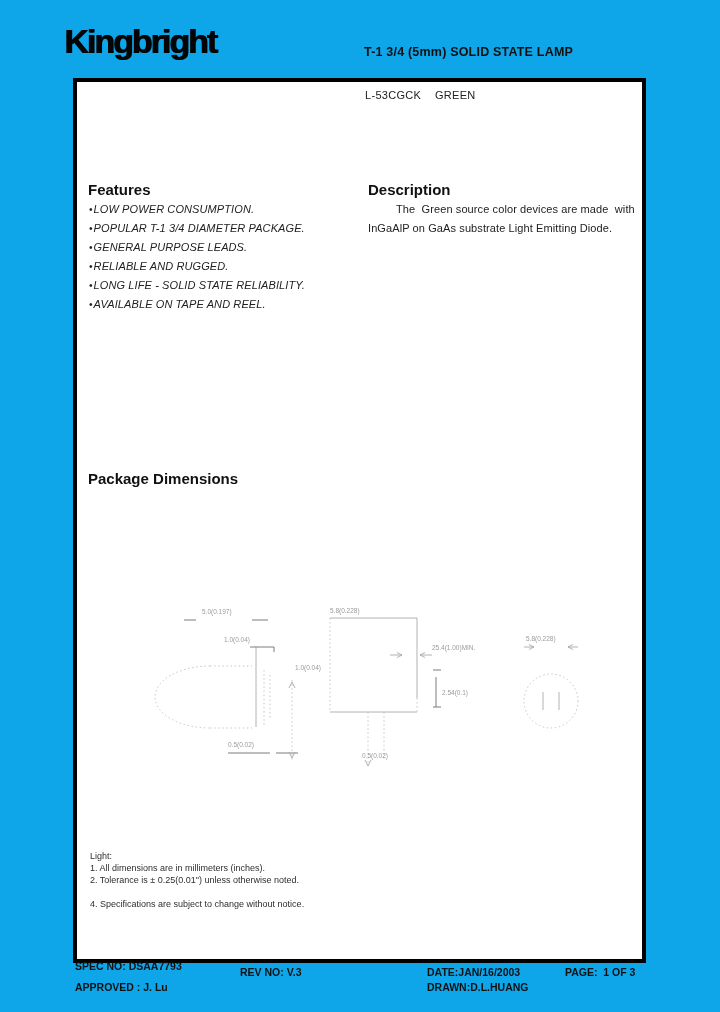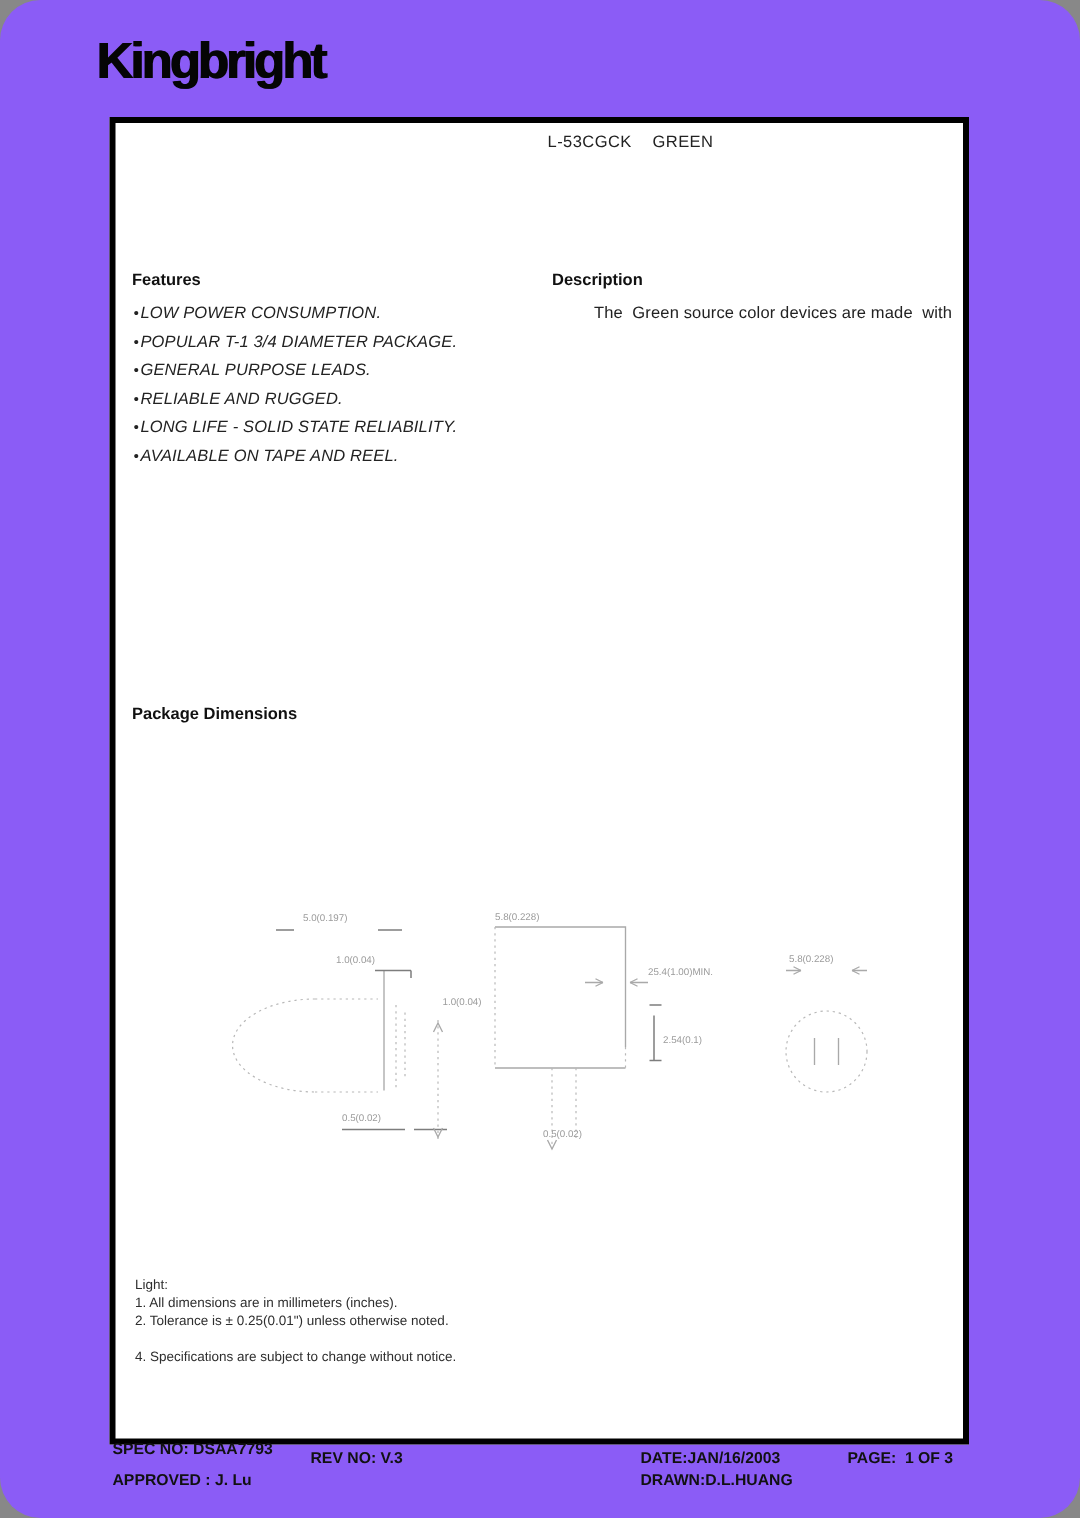--- a/index.html
+++ b/index.html
@@ -1,72 +1,73 @@
 <!DOCTYPE html>
 <html><head>
 <meta charset="utf-8">
 <style>
   html,body{margin:0;padding:0;background:#888;}
   .page{
-    position:relative;width:720px;height:1012px;background:#8b5cf6;
+    position:relative;width:720px;height:1012px;background:#0ea5e9;
     font-family:"Liberation Sans",sans-serif;color:#1c1c1c;overflow:hidden;
     margin:0 auto;
-    border-radius:27px;
   }
   .abs{position:absolute;}
   .logo{
     left:64px;top:22px;font-size:34px;font-weight:bold;letter-spacing:-2px;
     color:#050505;text-shadow:0.9px 0 0 #050505;
   }
   .doc-title{
     left:364px;top:45px;font-size:12.5px;font-weight:bold;color:#111;
     letter-spacing:0.2px;white-space:pre;
   }
   .main-box{
     left:73px;top:78px;width:565px;height:877px;border:4px solid #000;background:#fff;
   }
   .part-line{top:89px;font-size:11px;color:#222;letter-spacing:0.3px;}
   .part-number{left:365px;}
   .part-color{left:435px;}
-  .section-heading{font-size:11px;font-weight:bold;color:#111;}
+  .section-heading{font-size:15px;font-weight:bold;color:#111;}
   .feature-item{
     left:89px;font-size:11px;color:#222;letter-spacing:0.1px;white-space:pre;font-style:italic;
   }
   .feature-item::before{content:"\2022";font-size:10px;margin-right:1px;}
   .desc-line{left:368px;font-size:11px;color:#222;white-space:pre;letter-spacing:0.1px;}
   .notes{left:90px;font-size:9px;color:#2e2e2e;line-height:12px;white-space:pre;}
   .footer-cell{font-size:10.5px;font-weight:bold;color:#111;white-space:pre;}
   .diagram{left:140px;top:580px;}
   .diagram text{fill:#9b9b9b;font-size:6.5px;font-family:"Liberation Sans",sans-serif;}
   .diagram .dot{stroke:#b8b8b8;stroke-width:0.8;fill:none;stroke-dasharray:1.5 2.6;}
   .diagram .ln{stroke:#a9a9a9;stroke-width:0.9;fill:none;}
   .diagram .drk{stroke:#7d7d7d;stroke-width:1;fill:none;}
 </style>
 </head>
 <body>
 
 <div class="page">
 
   <div class="abs logo">Kingbright</div>
+  <div class="abs doc-title">T-1 3/4 (5mm) SOLID STATE LAMP</div>
 
   <div class="abs main-box"></div>
 
   <div class="abs part-line part-number">L-53CGCK</div>
   <div class="abs part-line part-color">GREEN</div>
 
   <div class="abs section-heading" style="left:88px;top:181px;">Features</div>
   <div class="abs feature-item" style="top:203px;">LOW POWER CONSUMPTION.</div>
   <div class="abs feature-item" style="top:222px;text-align:center;">POPULAR T-1 3/4 DIAMETER PACKAGE.</div>
   <div class="abs feature-item" style="top:241px;">GENERAL PURPOSE LEADS.</div>
   <div class="abs feature-item" style="top:260px;">RELIABLE AND RUGGED.</div>
   <div class="abs feature-item" style="top:279px;">LONG LIFE - SOLID STATE RELIABILITY.</div>
   <div class="abs feature-item" style="top:298px;">AVAILABLE ON TAPE AND REEL.</div>
 
   <div class="abs section-heading" style="left:368px;top:181px;">Description</div>
   <div class="abs desc-line" style="top:203px;margin-left:28px;">The  Green source color devices are made  with</div>
+  <div class="abs desc-line" style="top:222px;">InGaAlP on GaAs substrate Light Emitting Diode.</div>
 
   <div class="abs section-heading" style="left:88px;top:470px;">Package Dimensions</div>
 
   <svg class="abs diagram" width="480" height="220" viewBox="0 0 480 220">
 
     <g>
       <path class="dot" d="M 70 86 A 55 31 0 0 0 70 148"></path>
       <path class="dot" d="M 70 86 H 112 M 70 148 H 112"></path>
       <path class="ln" d="M 116 67 V 147"></path>
       <path class="dot" d="M 124 90 V 145 M 130 95 V 140"></path>
@@ -109,20 +110,20 @@
       <text x="386" y="61">5.8(0.228)</text>
     </g>
   </svg>
 
   <div class="abs notes" style="top:850px;">Light:</div>
   <div class="abs notes" style="top:862px;">1. All dimensions are in millimeters (inches).</div>
   <div class="abs notes" style="top:874px;">2. Tolerance is ± 0.25(0.01") unless otherwise noted.</div>
   <div class="abs notes" style="top:898px;">4. Specifications are subject to change without notice.</div>
 
   <div class="abs footer-cell" style="left:75px;top:960px;">SPEC NO: DSAA7793</div>
-  <div class="abs footer-cell" style="left:207px;top:966px;text-align:center;">REV NO: V.3</div>
+  <div class="abs footer-cell" style="left:240px;top:966px;text-align:center;">REV NO: V.3</div>
   <div class="abs footer-cell" style="left:427px;top:966px;">DATE:JAN/16/2003</div>
   <div class="abs footer-cell" style="left:565px;top:966px;">PAGE:  1 OF 3</div>
   <div class="abs footer-cell" style="left:75px;top:981px;">APPROVED : J. Lu</div>
   <div class="abs footer-cell" style="left:225px;top:981px;margin-top:45px;">CHECKED :Allen Liu</div>
   <div class="abs footer-cell" style="left:427px;top:981px;">DRAWN:D.L.HUANG</div>
 
 </div>
 
 </body></html>

